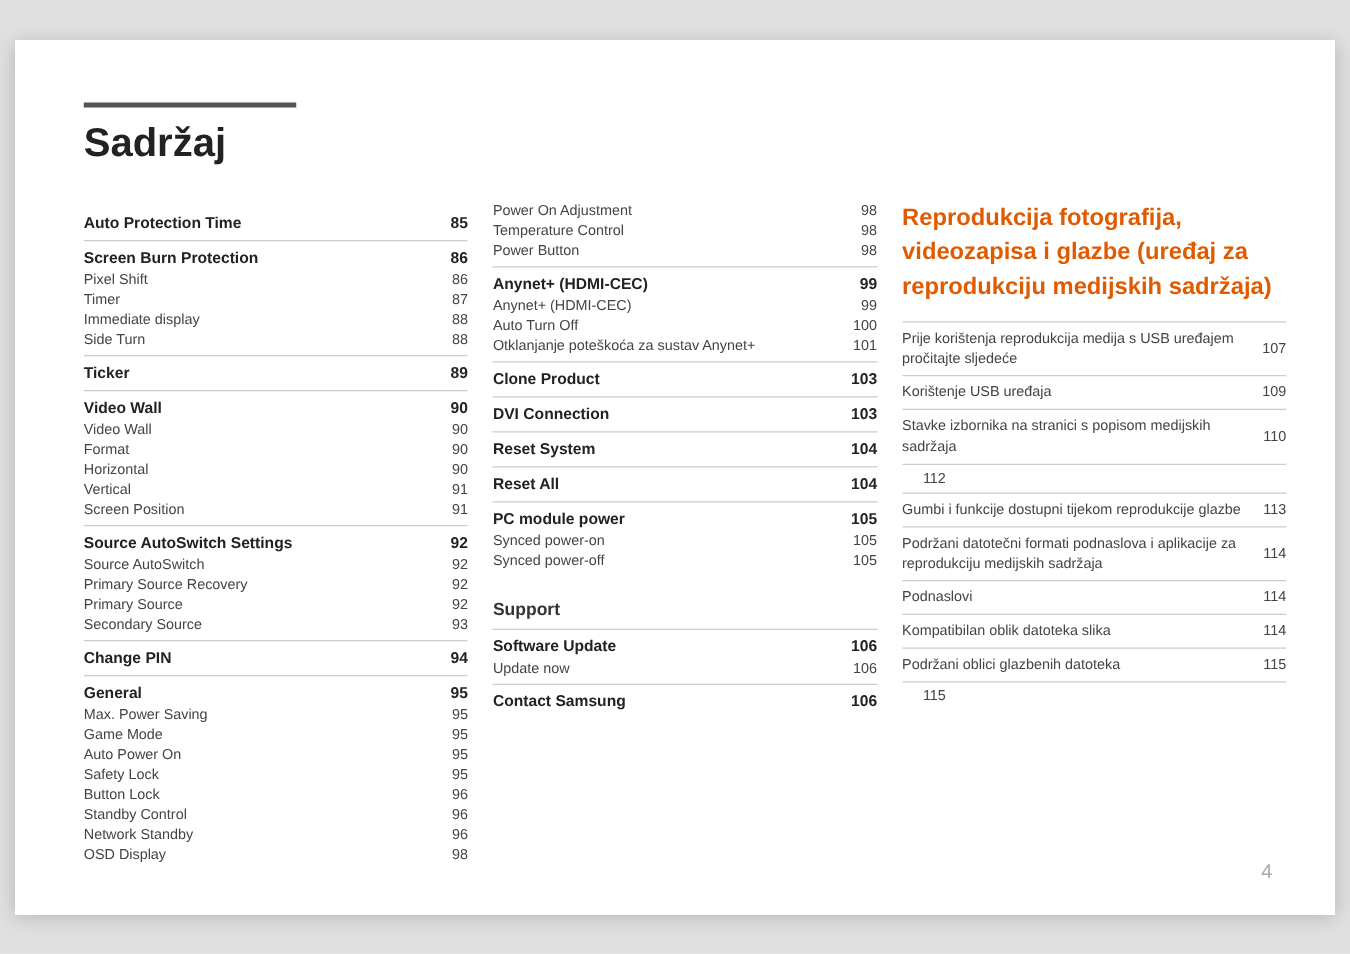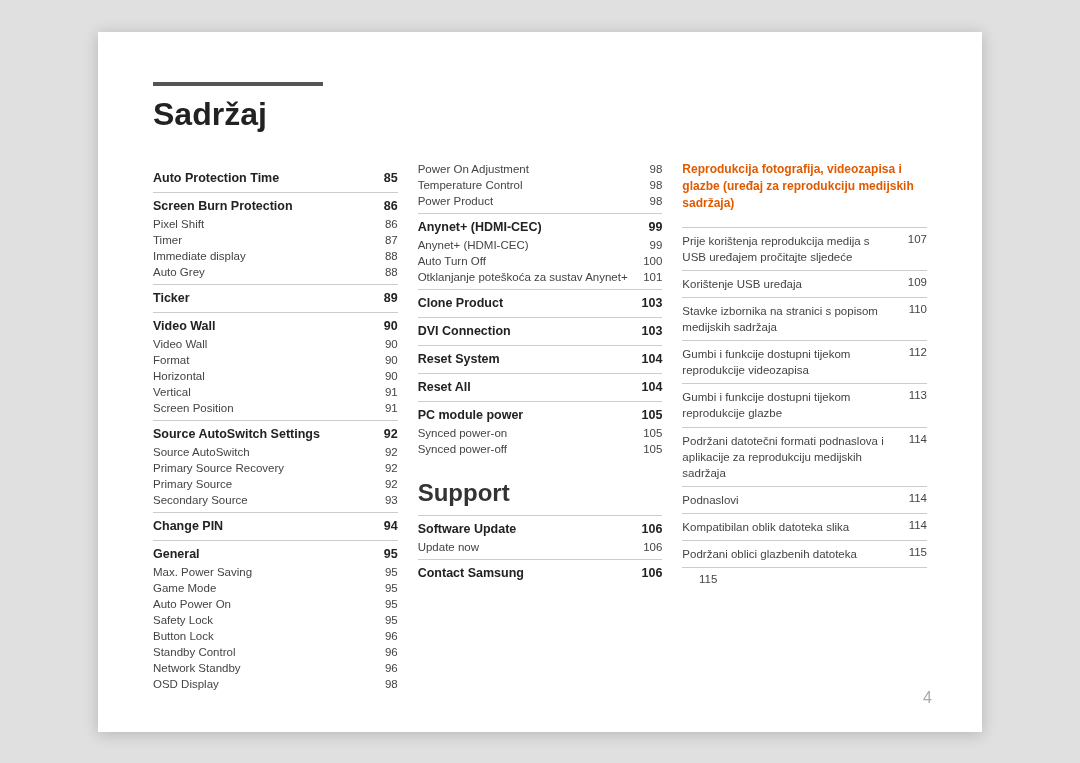--- a/index.html
+++ b/index.html
@@ -5,24 +5,24 @@
     * { margin: 0; padding: 0; box-sizing: border-box; }
     body {
       background: #e0e0e0;
       display: flex;
       justify-content: center;
       align-items: center;
       min-height: 100vh;
       font-family: 'Arial', sans-serif;
     }
     .page {
-      width: 884px;
+      width: 1056px;
       min-height: 700px;
       background: #ffffff;
-      padding: 50px 55px 40px 55px;
+      padding: 50px 39px 40px 55px;
       position: relative;
       box-shadow: 0 2px 15px rgba(0,0,0,0.2);
     }
     .title-bar {
       width: 170px;
       height: 4px;
       background: #555;
       margin-bottom: 10px;
     }
     h1 {
@@ -61,40 +61,40 @@
       padding: 2px 0;
       display: flex;
       justify-content: flex-start;
     }
     .toc-item .label { flex: 1; }
     .toc-item .num { color: #444; min-width: 30px; text-align: right; }
 
     
     .right-heading {
       color: #e05a00;
-      font-size: 12px;
+      font-size: 19px;
       font-weight: 600;
       line-height: 1.45;
       margin-bottom: 14px;
     }
     .right-toc-item {
       font-size: 11.5px;
       color: #444;
       padding: 5px 0;
       border-top: 1px solid #ccc;
       display: flex;
       justify-content: space-between;
-      align-items: flex-start;
+      align-items: center;
     }
     .right-toc-item .label { flex: 1; line-height: 1.4; }
     .right-toc-item .num { min-width: 35px; text-align: right; color: #444; }
 
     
     .support-heading {
-      font-size: 24px;
+      font-size: 14px;
       font-weight: 600;
       color: #333;
       margin-top: 22px;
       margin-bottom: 8px;
     }
 
     
     .page-num {
       position: absolute;
       bottom: 25px;
@@ -127,21 +127,21 @@
         </div>
         <div class="toc-item">
           <span class="label">Timer</span>
           <span class="num">87</span>
         </div>
         <div class="toc-item">
           <span class="label">Immediate display</span>
           <span class="num">88</span>
         </div>
         <div class="toc-item">
-          <span class="label">Auto Grey</span>
+          <span class="label">Side Turn</span>
           <span class="num">88</span>
         </div>
         <div class="toc-section-header">
           <span>Ticker</span>
           <span>89</span>
         </div>
         <div class="toc-section-header">
           <span>Video Wall</span>
           <span>90</span>
         </div>
@@ -230,21 +230,21 @@
     <div class="col" id="col2-container">
     <div class="toc-item">
           <span class="label">Power On Adjustment</span>
           <span class="num">98</span>
         </div>
         <div class="toc-item">
           <span class="label">Temperature Control</span>
           <span class="num">98</span>
         </div>
         <div class="toc-item">
-          <span class="label">Power Product</span>
+          <span class="label">Power Button</span>
           <span class="num">98</span>
         </div>
         <div class="toc-section-header">
           <span>Anynet+ (HDMI-CEC)</span>
           <span>99</span>
         </div>
         <div class="toc-item">
           <span class="label">Anynet+ (HDMI-CEC)</span>
           <span class="num">99</span>
         </div>
@@ -307,21 +307,20 @@
         </div>
         <div class="right-toc-item">
           <span class="label">Korištenje USB uređaja</span>
           <span class="num">109</span>
         </div>
         <div class="right-toc-item">
           <span class="label">Stavke izbornika na stranici s popisom medijskih sadržaja</span>
           <span class="num">110</span>
         </div>
         <div class="right-toc-item">
-          <span class="label">Gumbi i funkcije dostupni tijekom reprodukcije videozapisa</span>
           <span class="num">112</span>
         </div>
         <div class="right-toc-item">
           <span class="label">Gumbi i funkcije dostupni tijekom reprodukcije glazbe</span>
           <span class="num">113</span>
         </div>
         <div class="right-toc-item">
           <span class="label">Podržani datotečni formati podnaslova i aplikacije za reprodukciju medijskih sadržaja</span>
           <span class="num">114</span>
         </div>

